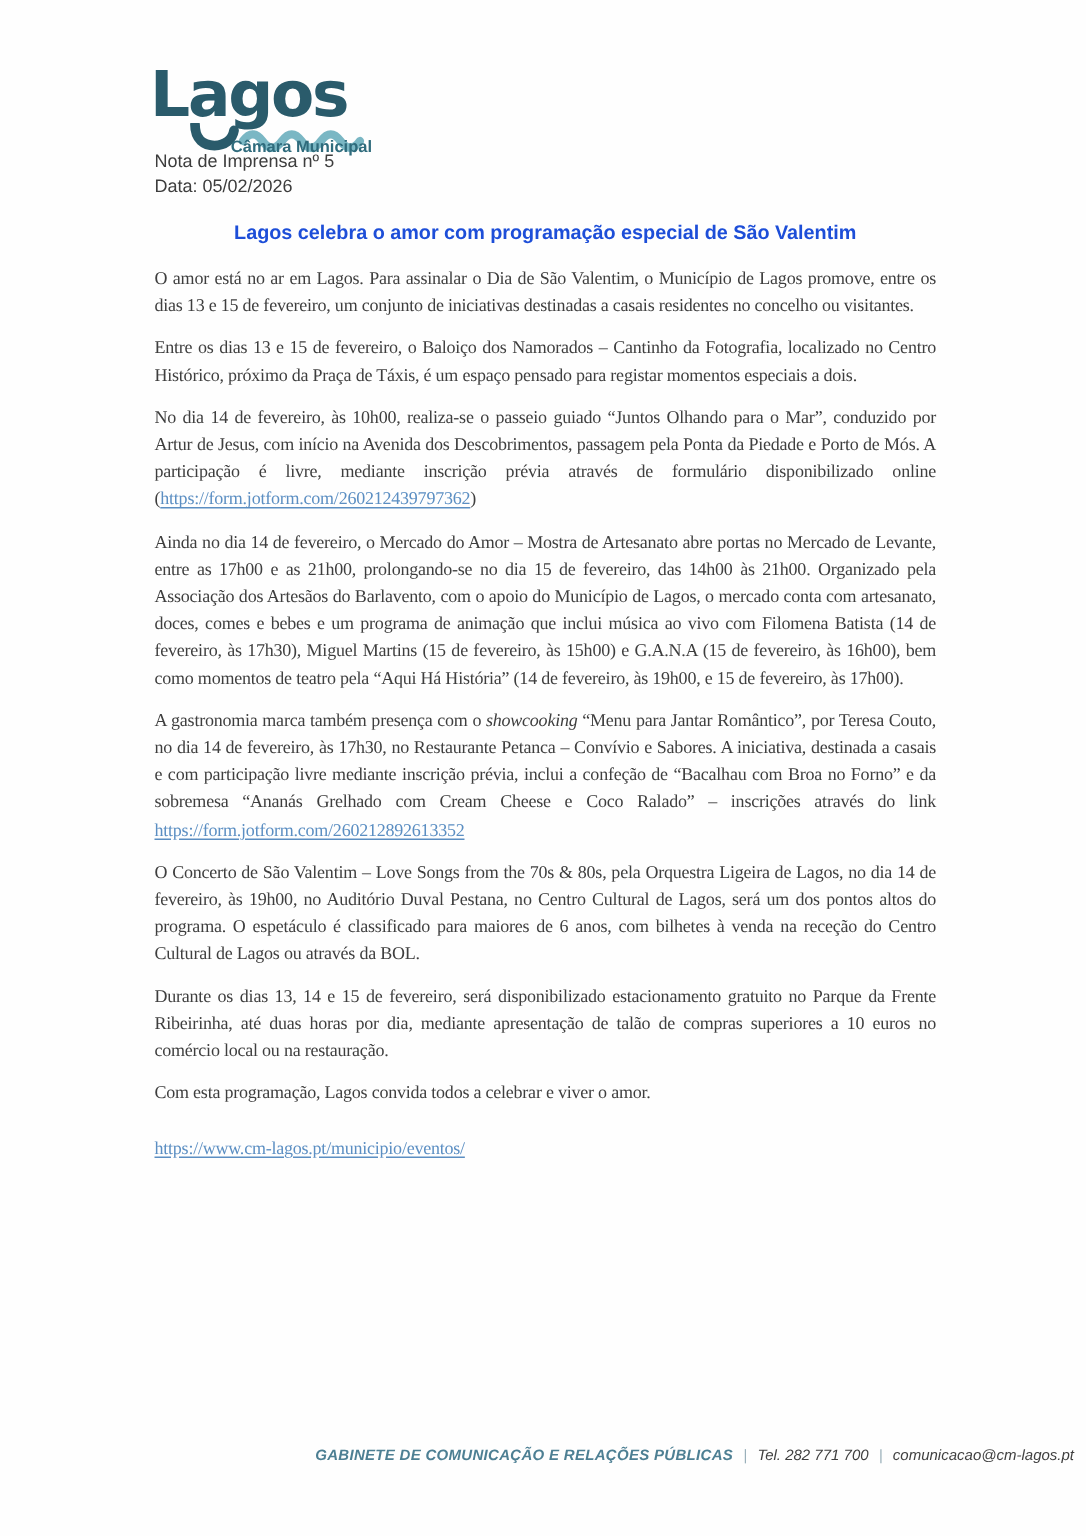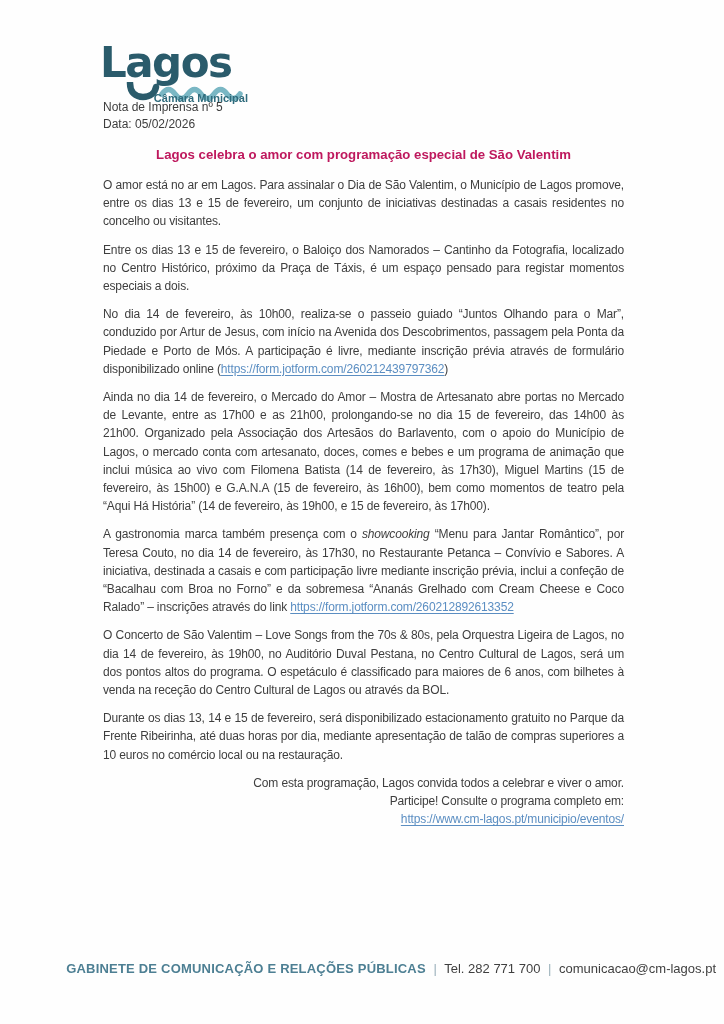--- a/index.html
+++ b/index.html
@@ -39,44 +39,45 @@
   
   .meta { position: absolute; left: 103px; top: 99px; font-size: 12px; line-height: 17px; color: #3d3d3d; }
 
   
   .doc-title {
     position: absolute;
     left: 103px; top: 147px; width: 521px;
     text-align: center;
     font-weight: 700;
     font-size: 13.2px;
-    color: #be185d;
+    color: #1d4ed8;
   }
 
   
   .doc-body {
     position: absolute;
     left: 103px; top: 176px; width: 521px;
     font-size: 12px;
     letter-spacing: -0.15px;
     line-height: 18.2px;
     color: #3e3e3e;
   }
-  .para { text-align: justify; margin-bottom: 10px; }
-  .para.left { text-align: right; }
+  .para { text-align: justify; margin-bottom: 10px; font-family: Liberation Serif, serif; }
+  .para.left { text-align: left; }
   .italic { font-style: italic; margin-top: 36px; }
   .doc-link { color: #5b8ec2; text-decoration: underline; text-underline-offset: 2px; cursor: pointer; }
 
   
   .doc-footer {
     position: absolute;
     right: 8px; bottom: 48px;
-    font-size: 13px;
+    font-size: 10px;
     white-space: nowrap;
     color: #3f3f3f;
+    font-style: italic;
   }
   .footer-dept { font-weight: 700; color: #4d7f93; letter-spacing: 0.2px; }
   .footer-sep { color: #9ab0ba; padding: 0 4px; }
 </style>
 </head>
 <body>
 
 <div class="page">
 
   <div class="logo">
@@ -96,21 +97,21 @@
   <div class="doc-title">Lagos celebra o amor com programação especial de São Valentim</div>
 
   <div class="doc-body">
       <div class="para"><span>O amor está no ar em Lagos. Para assinalar o Dia de São Valentim, o Município de Lagos promove, entre os dias 13 e 15 de fevereiro, um conjunto de iniciativas destinadas a casais residentes no concelho ou visitantes.</span></div>
       <div class="para"><span>Entre os dias 13 e 15 de fevereiro, o Baloiço dos Namorados – Cantinho da Fotografia, localizado no Centro Histórico, próximo da Praça de Táxis, é um espaço pensado para registar momentos especiais a dois.</span></div>
       <div class="para"><span>No dia 14 de fevereiro, às 10h00, realiza-se o passeio guiado “Juntos Olhando para o Mar”, conduzido por Artur de Jesus, com início na Avenida dos Descobrimentos, passagem pela Ponta da Piedade e Porto de Mós. A participação é livre, mediante inscrição prévia através de formulário disponibilizado online (</span><a href="#" class="doc-link">https://form.jotform.com/260212439797362</a><span>)</span></div>
       <div class="para"><span>Ainda no dia 14 de fevereiro, o Mercado do Amor – Mostra de Artesanato abre portas no Mercado de Levante, entre as 17h00 e as 21h00, prolongando-se no dia 15 de fevereiro, das 14h00 às 21h00. Organizado pela Associação dos Artesãos do Barlavento, com o apoio do Município de Lagos, o mercado conta com artesanato, doces, comes e bebes e um programa de animação que inclui música ao vivo com Filomena Batista (14 de fevereiro, às 17h30), Miguel Martins (15 de fevereiro, às 15h00) e G.A.N.A (15 de fevereiro, às 16h00), bem como momentos de teatro pela “Aqui Há História” (14 de fevereiro, às 19h00, e 15 de fevereiro, às 17h00).</span></div>
       <div class="para"><span>A gastronomia marca também presença com o </span><span class="italic">showcooking</span><span> “Menu para Jantar Romântico”, por Teresa Couto, no dia 14 de fevereiro, às 17h30, no Restaurante Petanca – Convívio e Sabores. A iniciativa, destinada a casais e com participação livre mediante inscrição prévia, inclui a confeção de “Bacalhau com Broa no Forno” e da sobremesa “Ananás Grelhado com Cream Cheese e Coco Ralado” – inscrições através do link </span><a href="#" class="doc-link">https://form.jotform.com/260212892613352</a></div>
       <div class="para"><span>O Concerto de São Valentim – Love Songs from the 70s &amp; 80s, pela Orquestra Ligeira de Lagos, no dia 14 de fevereiro, às 19h00, no Auditório Duval Pestana, no Centro Cultural de Lagos, será um dos pontos altos do programa. O espetáculo é classificado para maiores de 6 anos, com bilhetes à venda na receção do Centro Cultural de Lagos ou através da BOL.</span></div>
       <div class="para"><span>Durante os dias 13, 14 e 15 de fevereiro, será disponibilizado estacionamento gratuito no Parque da Frente Ribeirinha, até duas horas por dia, mediante apresentação de talão de compras superiores a 10 euros no comércio local ou na restauração.</span></div>
-      <div class="para left"><span>Com esta programação, Lagos convida todos a celebrar e viver o amor.</span><br><span>Participe! Consulte o programa completo em:</span><br><a href="#" class="doc-link">https://www.cm-lagos.pt/municipio/eventos/</a></div>
+      <div class="para left"><span>Com esta programação, Lagos convida todos a celebrar e viver o amor.</span><br><br><a href="#" class="doc-link">https://www.cm-lagos.pt/municipio/eventos/</a></div>
     </div>
 
   <div class="doc-footer">
     <span class="footer-dept">GABINETE DE COMUNICAÇÃO E RELAÇÕES PÚBLICAS</span>
     <span class="footer-sep">|</span>
     <span>Tel. 282 771 700</span>
     <span class="footer-sep">|</span>
     <span>comunicacao@cm-lagos.pt</span>
   </div>
 

